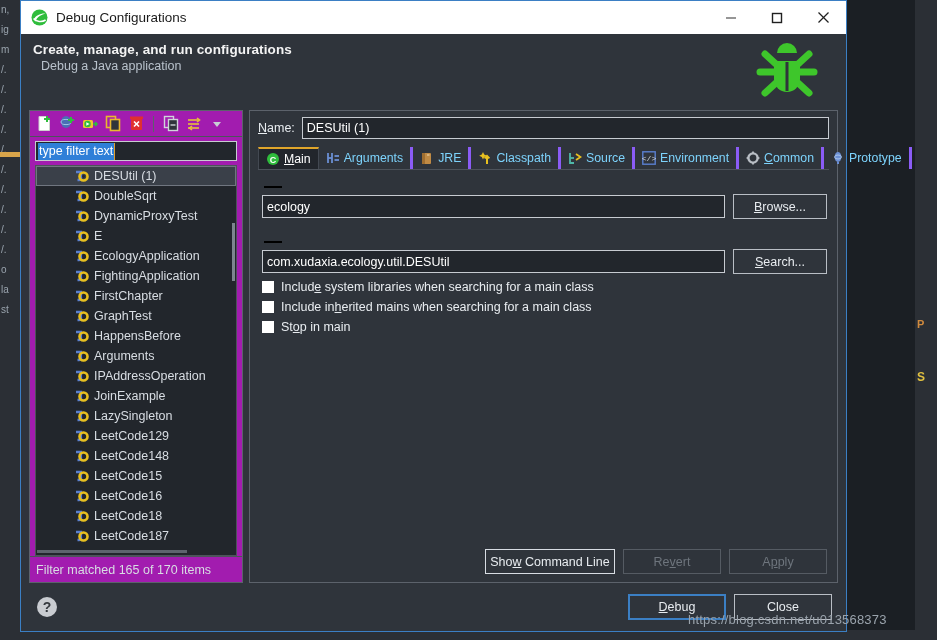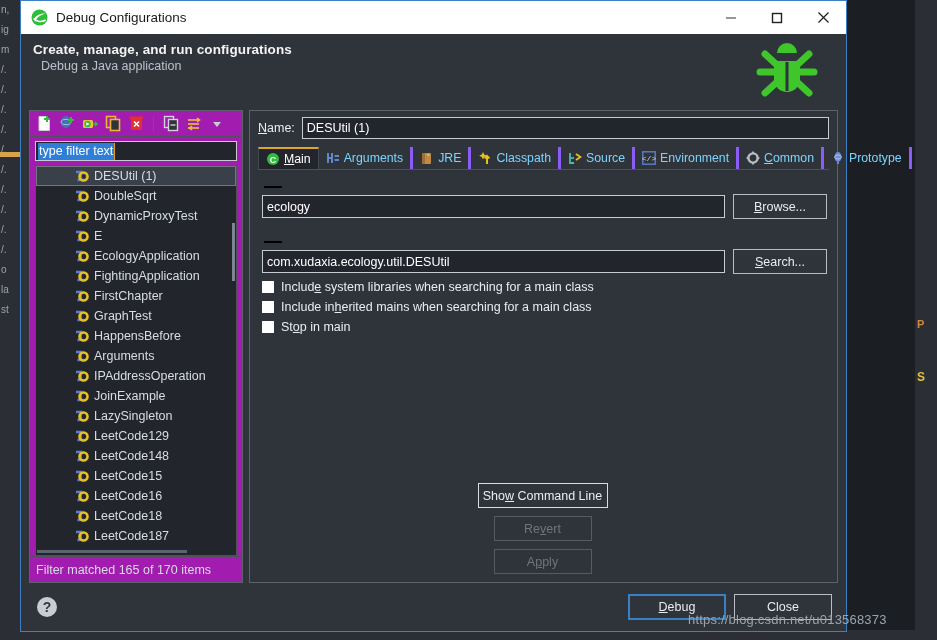--- a/index.html
+++ b/index.html
@@ -184,21 +184,20 @@
   .cbox {
     width: 12px; height: 12px; background: #ffffff; border: 1px solid #ffffff;
     margin-right: 7px; flex: 0 0 12px;
   }
   .cblabel { color: #e8ecf0; font-size: 12.5px; }
   .cblabel u { text-decoration: underline; }
 
   #panel-buttons {
     display: flex; justify-content: flex-end; align-items: center; gap: 8px;
     padding: 4px 2px 2px 0;
-    flex-direction: column;
   }
   #panel-buttons .btn { min-width: 98px; }
   #showcmd { min-width: 130px !important; border-color: #d8dde3; }
 
   
   #footer {
     flex: 0 0 48px; display: flex; align-items: center;
     padding: 0 14px 0 14px; position: relative;
   }
   #help-icon { width: 24px; height: 24px; }

